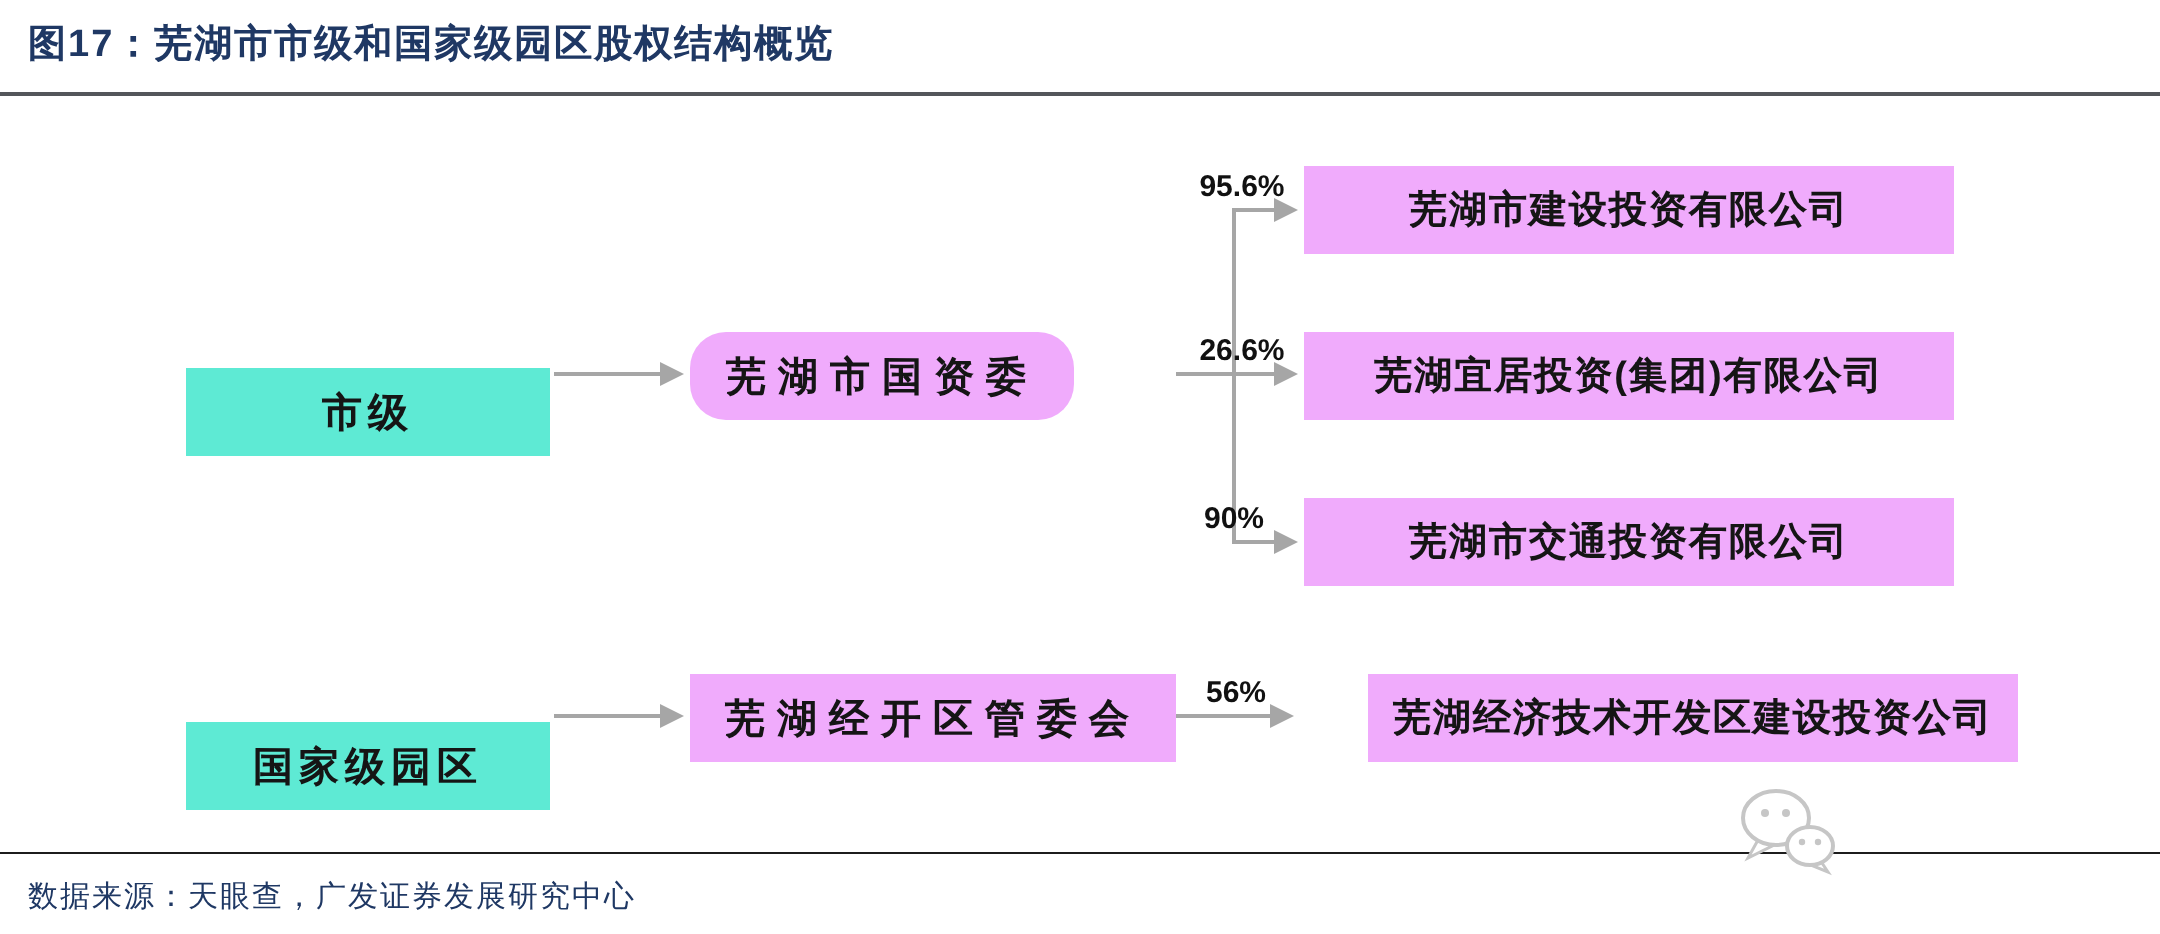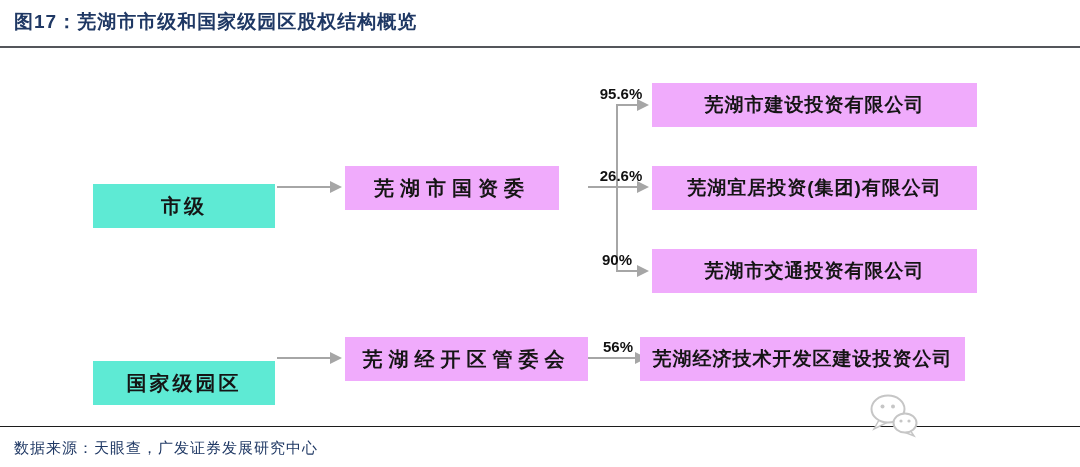--- a/index.html
+++ b/index.html
@@ -64,21 +64,21 @@
 <div class="page">
 
   <div class="fig-title">图17：芜湖市市级和国家级园区股权结构概览</div>
   <div class="title-rule"></div>
 
   <div class="node cat" style="left:93px;top:166px;width:182px;height:44px;">市级</div>
 
   <div class="hline" style="left:277px;top:186px;width:54px;"></div>
   <div class="ah-right" style="left:330px;top:181px;"></div>
 
-  <div class="node ent auth" style="left:345px;top:166px;width:214px;height:44px;">芜湖市国资委</div>
+  <div class="node ent auth" style="left:345px;top:166px;width:192px;height:44px;border-radius:18px;">芜湖市国资委</div>
 
   <div class="vline" style="left:616px;top:104px;height:168px;"></div>
 
   <div class="hline" style="left:617px;top:104px;width:21px;"></div>
   <div class="ah-right" style="left:637px;top:99px;"></div>
   <div class="stake" style="left:594px;top:85px;width:54px;">95.6%</div>
   <div class="node ent co" style="left:652px;top:83px;width:325px;height:44px;">芜湖市建设投资有限公司</div>
 
   <div class="hline" style="left:588px;top:186px;width:50px;"></div>
   <div class="ah-right" style="left:637px;top:181px;"></div>
@@ -93,21 +93,21 @@
   <div class="node cat" style="left:93px;top:343px;width:182px;height:44px;">国家级园区</div>
 
   <div class="hline" style="left:277px;top:357px;width:54px;"></div>
   <div class="ah-right" style="left:330px;top:352px;"></div>
 
   <div class="node ent auth" style="left:345px;top:337px;width:243px;height:44px;">芜湖经开区管委会</div>
 
   <div class="hline" style="left:588px;top:357px;width:48px;"></div>
   <div class="ah-right" style="left:635px;top:352px;"></div>
   <div class="stake" style="left:590px;top:338px;width:56px;">56%</div>
-  <div class="node ent co" style="left:640px;top:337px;width:325px;height:44px;">芜湖经济技术开发区建设投资公司</div>
+  <div class="node ent co" style="left:684px;top:337px;width:325px;height:44px;">芜湖经济技术开发区建设投资公司</div>
 
   <div class="sep-rule"></div>
   <div class="source">数据来源：天眼查，广发证券发展研究中心</div>
 
   <div class="watermark">
     <span>
       <svg width="52" height="48" viewBox="0 0 52 48">
         <path d="M11 28 L6 37 L18 31 Z" fill="#ffffff" stroke="#c6c6c6" stroke-width="1.5"></path>
         <ellipse cx="20" cy="17" rx="16.5" ry="13.5" fill="#ffffff" stroke="#c6c6c6" stroke-width="2"></ellipse>
         <circle cx="14.5" cy="14.5" r="2" fill="#c6c6c6"></circle>

